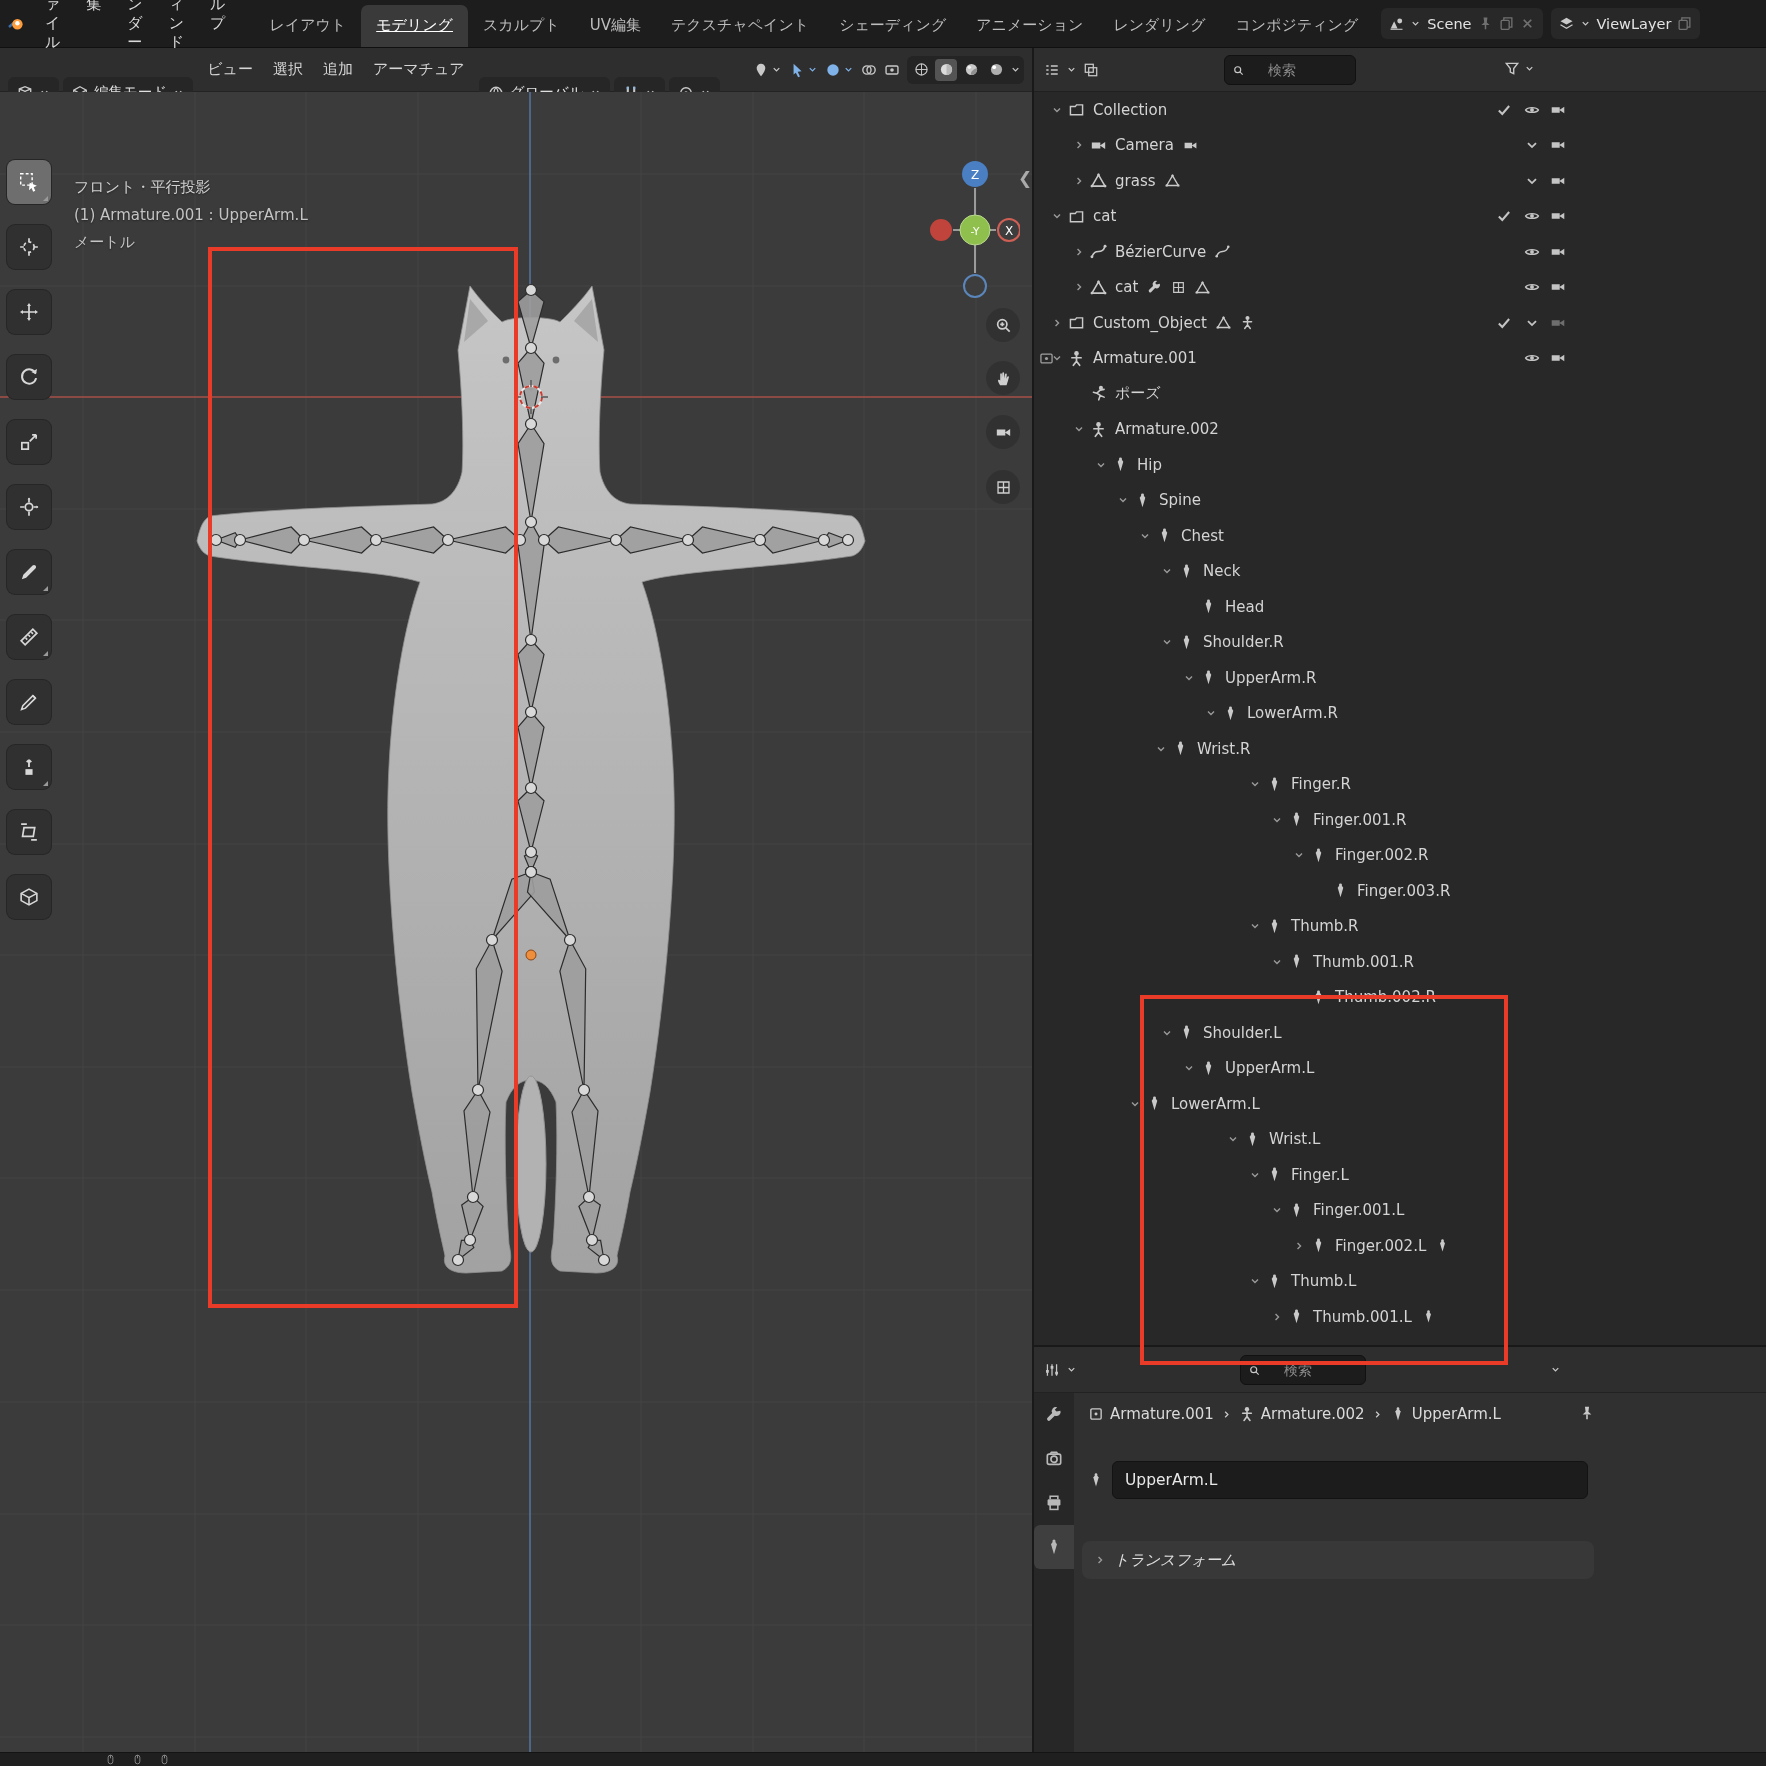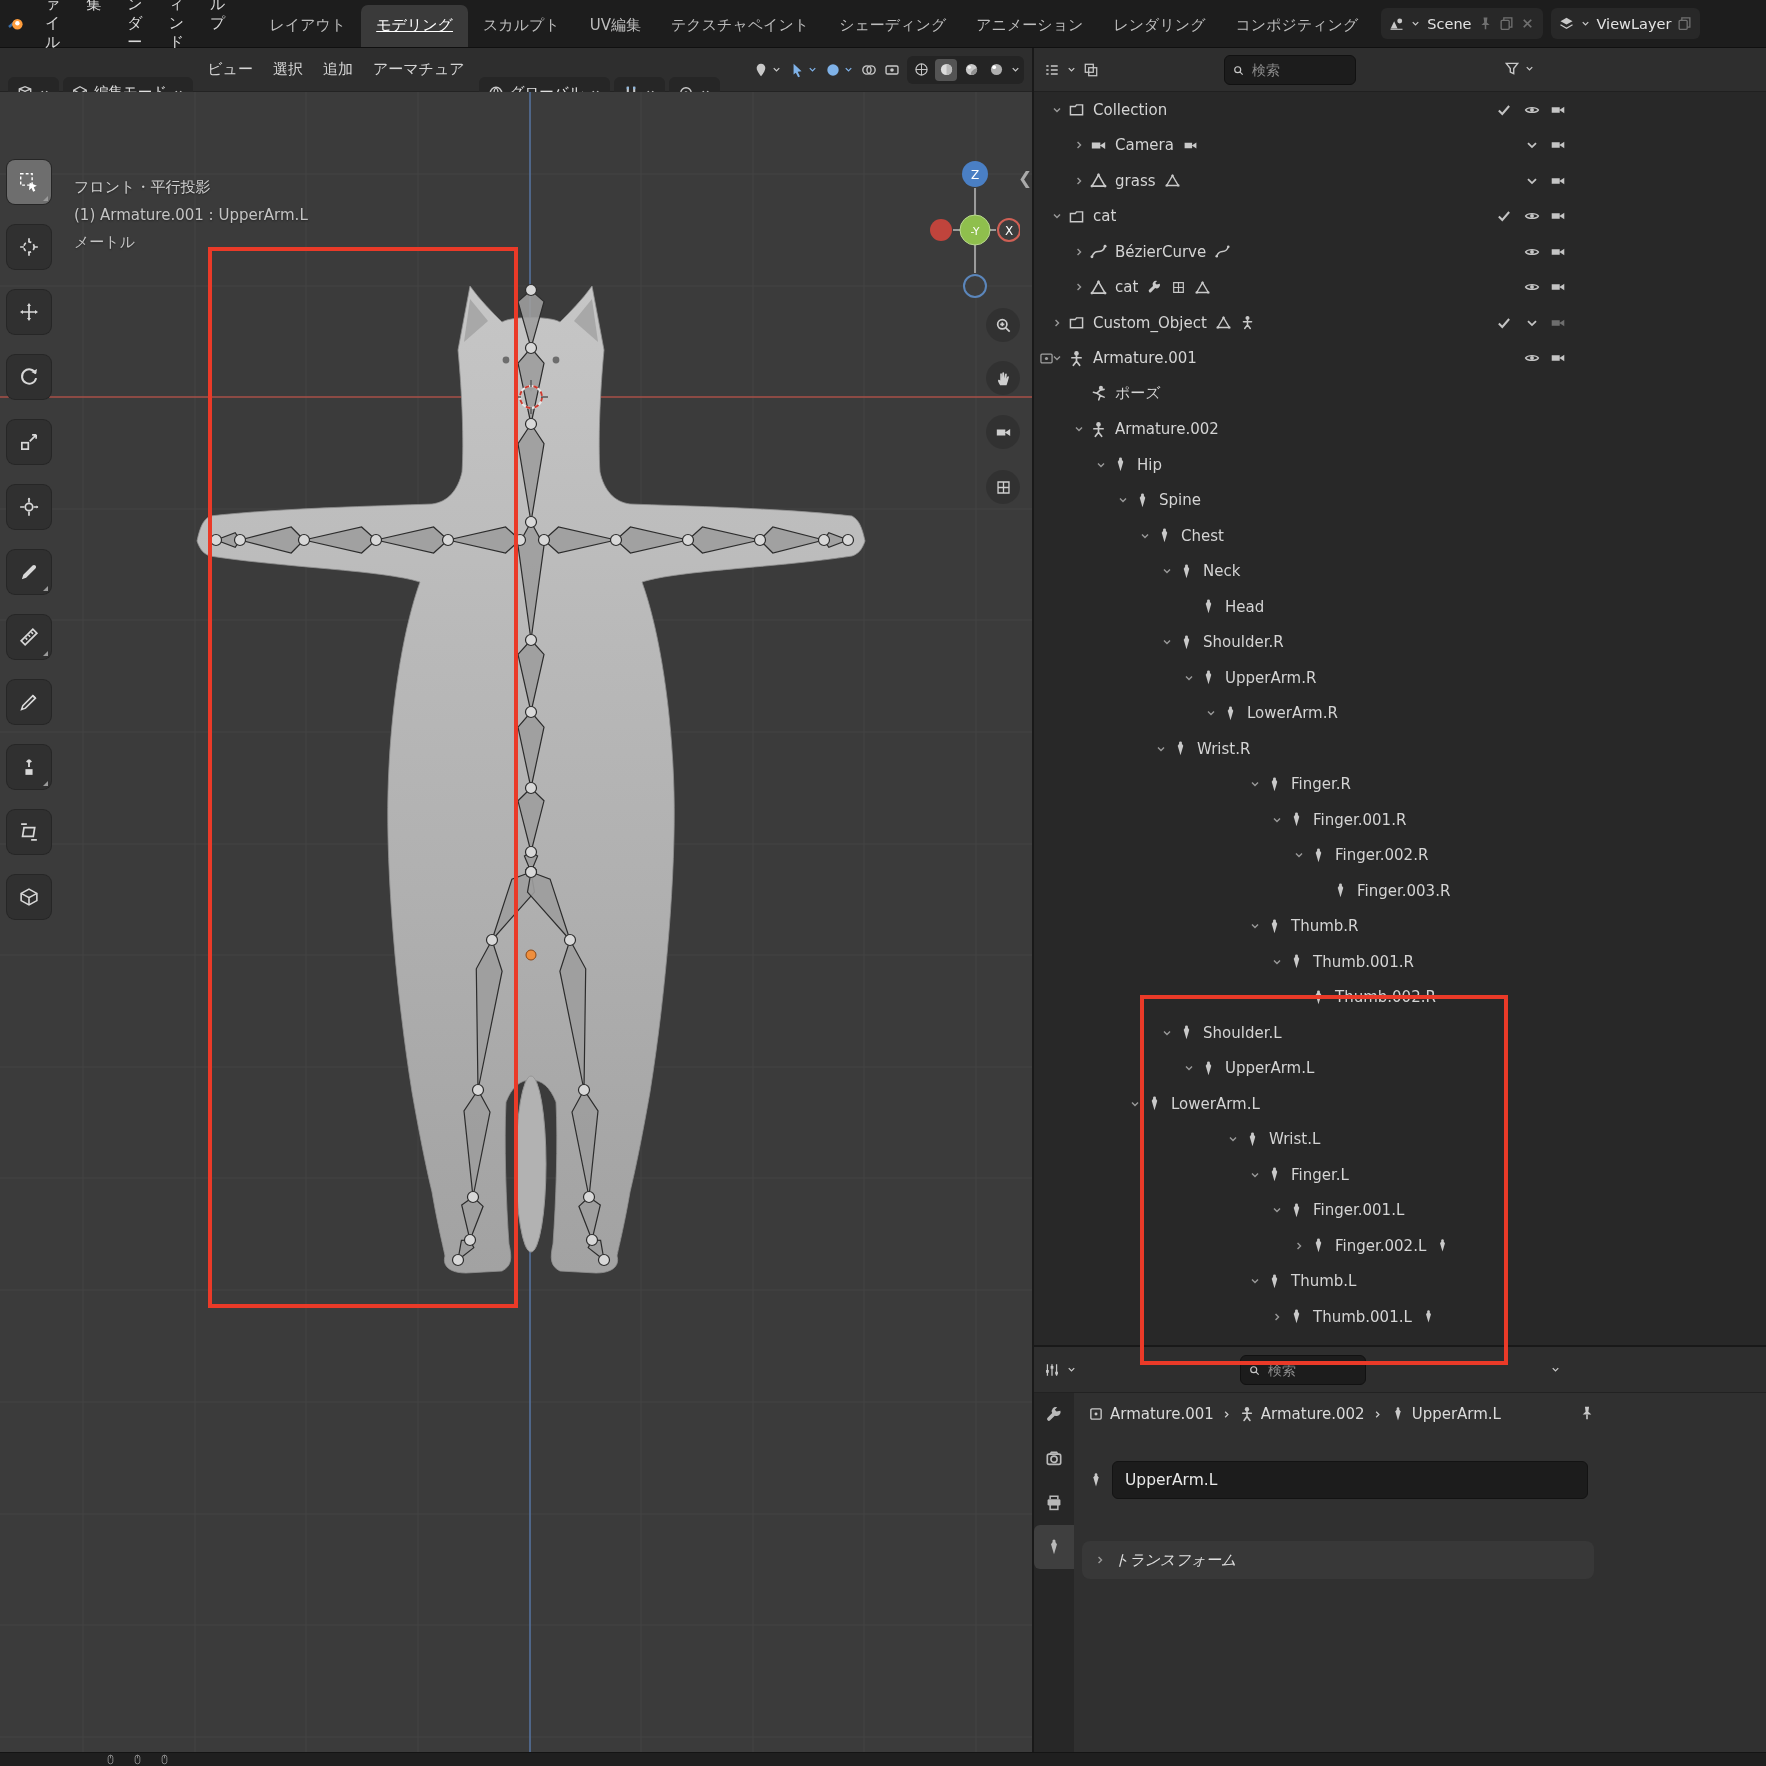--- a/index.html
+++ b/index.html
@@ -62,21 +62,21 @@
   .gizmo{ position:absolute; left:930px; top:68px; }
   .gz{ fill:#fff; font-size:12px; text-anchor:middle; font-family:"DejaVu Sans",sans-serif; }
   .gz.small{ font-size:10.5px; }
   .vbtn{ position:absolute; left:986px; width:34px; height:34px; border-radius:50%; background:rgba(48,48,48,.85); display:flex; align-items:center; justify-content:center; color:#cfcfcf; }
   .vbtn span[data-icon]{ width:17px; height:17px; color:inherit; }
   .collapse-arrow{ position:absolute; left:1018px; top:76px; color:#aaa; font-size:17px; }
 
   
   .outliner{ position:absolute; left:1032px; top:48px; width:734px; height:1297px; background:#282828; border-left:2px solid #191919; }
   .oheader{ height:44px; background:#2e2e2e; border-bottom:1px solid #202020; display:flex; align-items:center; padding:0 10px; gap:6px; position:relative; }
-  .searchbox{ display:flex; align-items: center; gap:6px; background:#1c1c1c; border:1px solid #111; border-radius:6px; height:28px; padding:14px 8px; }
+  .searchbox{ display:flex; align-items: center; gap:22px; background:#1c1c1c; border:1px solid #111; border-radius:6px; height:28px; padding:14px 8px; }
   .searchbox input{ background:transparent; border:none; outline:none; color:#bbb; font-size:14px; width:84px; font-family:inherit; }
   .searchbox input::placeholder{ color:#8a8a8a; }
   .o-search{ position:absolute; left:190px; top:7px; width:132px; }
   .o-filter{ position:absolute; left:470px; top:12px; display:flex; gap:4px; align-items:center; }
   .tree{ position:relative; }
   .orow{ position:relative; height:35.5px; display:flex; align-items:center; font-size:15px; color:#d4d4d4; }
   .orow .exp{ width:22px; height:16px; display:flex; align-items:center; justify-content:center; color:#9a9a9a; }
   .orow .exp svg{ width:12px; height:12px; }
   .orow .oicon{ width:17px; height:17px; margin-right:2px; }
   .orow .olabel{ margin-left:6px; white-space:nowrap; }

